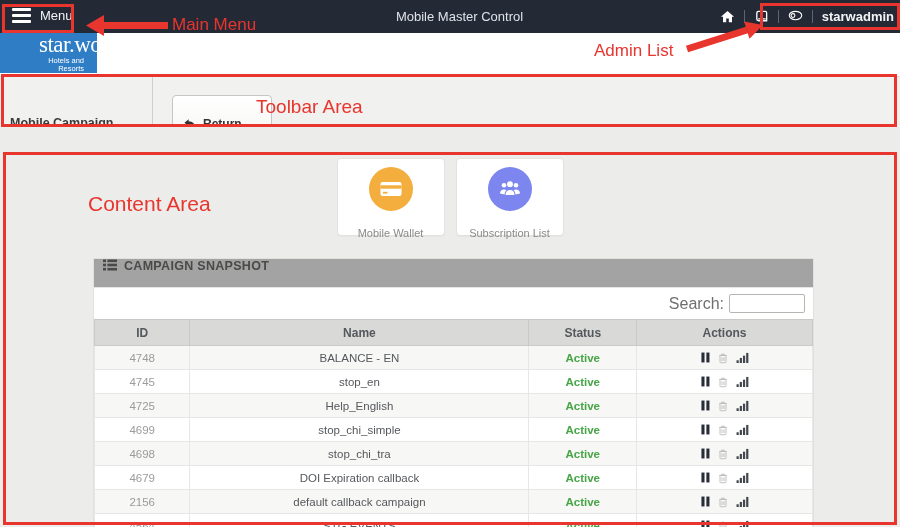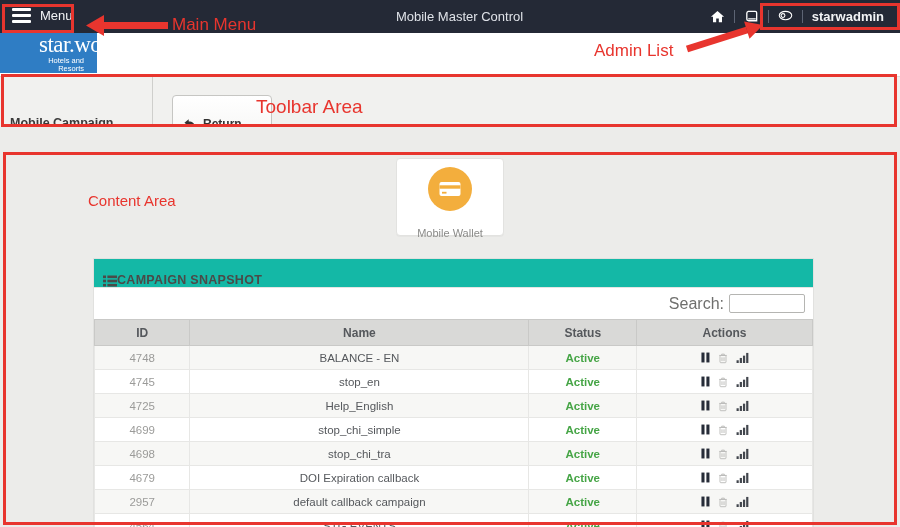--- a/index.html
+++ b/index.html
@@ -10,42 +10,42 @@
   
   .topbar{position:absolute;top:0;left:0;width:900px;height:44px;background:#242936;color:#e9ebef;}
   .menu-btn{position:absolute;left:6px;top:5px;display:flex;align-items:center;gap:9px;padding:3px 6px;cursor:pointer;}
   .burger{display:flex;flex-direction:column;gap:3px;}
   .burger span{display:block;width:19px;height:3px;background:#fff;border-radius:1px;}
   .menu-label{font-size:13px;color:#f2f3f5;}
   .topbar-title{position:absolute;left:0;right:0;top:0;height:33px;line-height:33px;text-align:center;font-size:13px;color:#dfe2e8;padding-left:19px;}
   .topbar-right{position:absolute;right:4px;top:0;height:33px;display:flex;align-items:center;gap:9px;}
   .tb-icon{width:15px;height:15px;display:inline-block;}
   .tb-sep{width:1px;height:13px;background:#5d6474;}
-  .tb-user{font-size:13px;font-weight:bold;color:#f2f3f5;padding-right:12px;}
+  .tb-user{font-size:13px;font-weight:bold;color:#f2f3f5;padding-right:2px;}
   
   .logo-row{position:absolute;top:33px;left:0;width:900px;height:43px;background:#ffffff;}
   .logo{position:absolute;left:0;top:0;width:97px;height:40px;background:#2f7dc4;color:#fff;text-align:center;}
   .logo-main{font-family:"Liberation Serif",serif;font-size:23px;line-height:24px;letter-spacing:-.5px;margin-left:39px;}
   .logo-sub{font-size:7.5px;line-height:8px;text-align:right;padding-right:13px;}
   
   .toolbar{position:absolute;top:76px;left:0;width:900px;height:50px;background:#f1f1ef;border-top:1px solid #ddddda;border-bottom:1px solid #ddddda;}
   .toolbar-left{position:absolute;left:0;top:0;width:152px;height:50px;border-right:1px solid #cfcfcc;}
   .toolbar-left-label{padding:7px 0 0 10px;font-size:12.5px;font-weight:bold;color:#3a3a3a;margin-top:32px;}
   .return-btn{position:absolute;left:172px;top:18px;height:24px;min-width:78px;background:linear-gradient(#ffffff,#f3f3f1);
     border:1px solid #c6c6c3;border-radius:4px;display:flex;align-items:center;justify-content:flex-start;gap:6px;
     font-size:12px;font-weight:bold;color:#333;cursor:pointer;padding:16px 10px;}
   
   .content{position:absolute;top:127px;left:0;width:900px;height:400px;background:#ececea;}
   .cards-row{position:absolute;top:31px;left:0;right:0;display:flex;justify-content:center;gap:11px;}
   .card{width:106px;height:76px;background:#fff;border:1px solid #e2e2e0;border-radius:4px;text-align:center;cursor:pointer;box-shadow:0 1px 1px rgba(0,0,0,.03);}
   .card-circle{width:44px;height:44px;border-radius:50%;margin:8px auto 3px auto;display:flex;align-items:center;justify-content:center;}
   .card-label{font-size:11px;color:#8a8a88;margin-top:16px;}
   
   .panel{position:absolute;left:93px;top:131px;width:719px;background:#fff;border:1px solid #e1e1df;}
-  .panel-header{height:28px;background:#14b8a6;border-bottom:1px solid #e5e5e3;display:flex;align-items:flex-end;padding-left:9px;}
+  .panel-header{height:28px;background:#a3a3a3;border-bottom:1px solid #e5e5e3;display:flex;align-items:flex-start;gap:7px;padding-left:9px;}
   .panel-title{font-size:12.5px;font-weight:bold;color:#4a4a48;letter-spacing:.3px;}
   .search-row{height:31px;display:flex;align-items:center;justify-content:flex-end;gap:5px;padding-right:8px;background:#fff;}
   .search-label{font-size:16px;color:#6f6f6d;}
   .search-input{width:68px;height:17px;border:1px solid #b5b5b2;border-radius:2px;font-size:11px;padding:0 3px;}
   table.grid{width:100%;border-collapse:collapse;table-layout:fixed;}
   table.grid th{background:#d9d9d7;border:1px solid #c9c9c7;color:#55585c;font-size:12px;font-weight:bold;height:23px;}
   table.grid td{border:1px solid #e7e7e5;height:21px;text-align:center;font-size:11.5px;}
   table.grid tr:nth-child(odd) td{background:#f7f7f5;}
   table.grid tr:nth-child(even) td{background:#ffffff;}
   td.c-id{color:#9b9b99;}
@@ -125,20 +125,33 @@
     <div class="card">
       <div class="card-circle" style="background:#f3ae3d;">
         <svg viewBox="0 0 24 20" width="24" height="20">
             <rect x="1.5" y="3" width="21" height="14" rx="2" fill="#fff"></rect>
             <rect x="1.5" y="6.3" width="21" height="3.4" fill="#f3ae3d"></rect>
             <rect x="4" y="12.8" width="4.5" height="1.8" fill="#f3ae3d"></rect>
           </svg>
       </div>
       <div class="card-label">Mobile Wallet</div>
     </div>
+    <div class="card">
+      <div class="card-circle" style="background:#7c86ee;">
+        <svg viewBox="0 0 24 20" width="24" height="20" fill="#fff">
+          <circle cx="6" cy="6.2" r="2.3"></circle>
+            <circle cx="18" cy="6.2" r="2.3"></circle>
+            <circle cx="12" cy="5.2" r="2.9"></circle>
+          <path d="M2 14.5 c0-2.6 1.8-4 4-4 1 0 1.8.3 2.5.8 -1.2 1-1.9 2.4-1.9 4.2 z"></path>
+          <path d="M22 14.5 c0-2.6-1.8-4-4-4 -1 0-1.8.3-2.5.8 1.2 1 1.9 2.4 1.9 4.2 z"></path>
+          <path d="M7.5 16 c0-3.2 2-5 4.5-5 s4.5 1.8 4.5 5 z"></path>
+        </svg>
+      </div>
+      <div class="card-label">Subscription List</div>
+    </div>
   </div>
 
   <div class="panel">
     <div class="panel-header">
       <span style="display:inline-flex;">
         <svg viewBox="0 0 14 12" width="14" height="12" fill="#4a4a48">
             <rect x="0" y="0.5" width="3" height="2.6"></rect>
             <rect x="4.4" y="0.5" width="9.6" height="2.6"></rect>
             <rect x="0" y="4.7" width="3" height="2.6"></rect>
             <rect x="4.4" y="4.7" width="9.6" height="2.6"></rect>
@@ -348,21 +361,21 @@
                     <rect x="0.5" y="9" width="2.4" height="3"></rect>
                     <rect x="4" y="6.5" width="2.4" height="5.5"></rect>
                     <rect x="7.5" y="4" width="2.4" height="8"></rect>
                     <rect x="11" y="1" width="2.4" height="11"></rect>
                   </svg>
         </span>
       </span>
     </td>
   </tr>
           <tr>
-    <td class="c-id">2957</td>
+    <td class="c-id">2156</td>
     <td class="c-name">default callback campaign</td>
     <td class="c-status">Active</td>
     <td>
       <span class="actions">
         <span class="act">
           <svg viewBox="0 0 10 12" width="9" height="11">
                     <rect x="0.5" y="0.5" width="3.4" height="11" fill="#262c38"></rect>
                     <rect x="6" y="0.5" width="3.4" height="11" fill="#262c38"></rect>
                   </svg>
         </span>
@@ -431,13 +444,13 @@
 </svg>
 
 <div class="ann-box" style="left:2px;top:4px;width:72px;height:29px;"></div>
 <div class="ann-box" style="left:760px;top:3px;width:140px;height:27px;"></div>
 <div class="ann-box" style="left:1px;top:74px;width:896px;height:53px;"></div>
 <div class="ann-box" style="left:3px;top:152px;width:894px;height:373px;"></div>
 
 <span class="ann-label" style="left:172px;top:15px;font-size:17px;">Main Menu</span>
 <span class="ann-label" style="left:594px;top:41px;font-size:17px;">Admin List</span>
 <span class="ann-label" style="left:256px;top:96px;font-size:19px;">Toolbar Area</span>
-<span class="ann-label" style="left:88px;top:192px;font-size:15px;">Content Area</span>
+<span class="ann-label" style="left:88px;top:192px;font-size:21px;">Content Area</span>
 
 </body></html>

